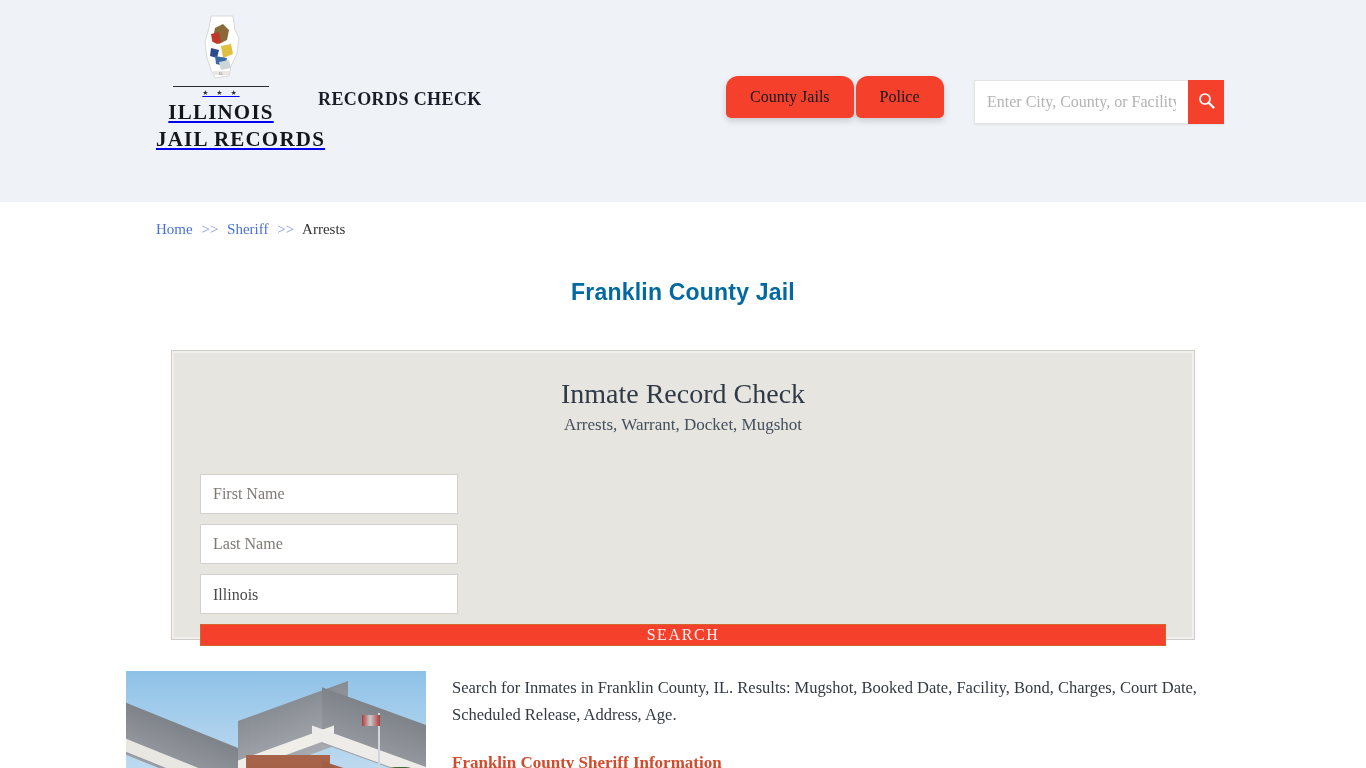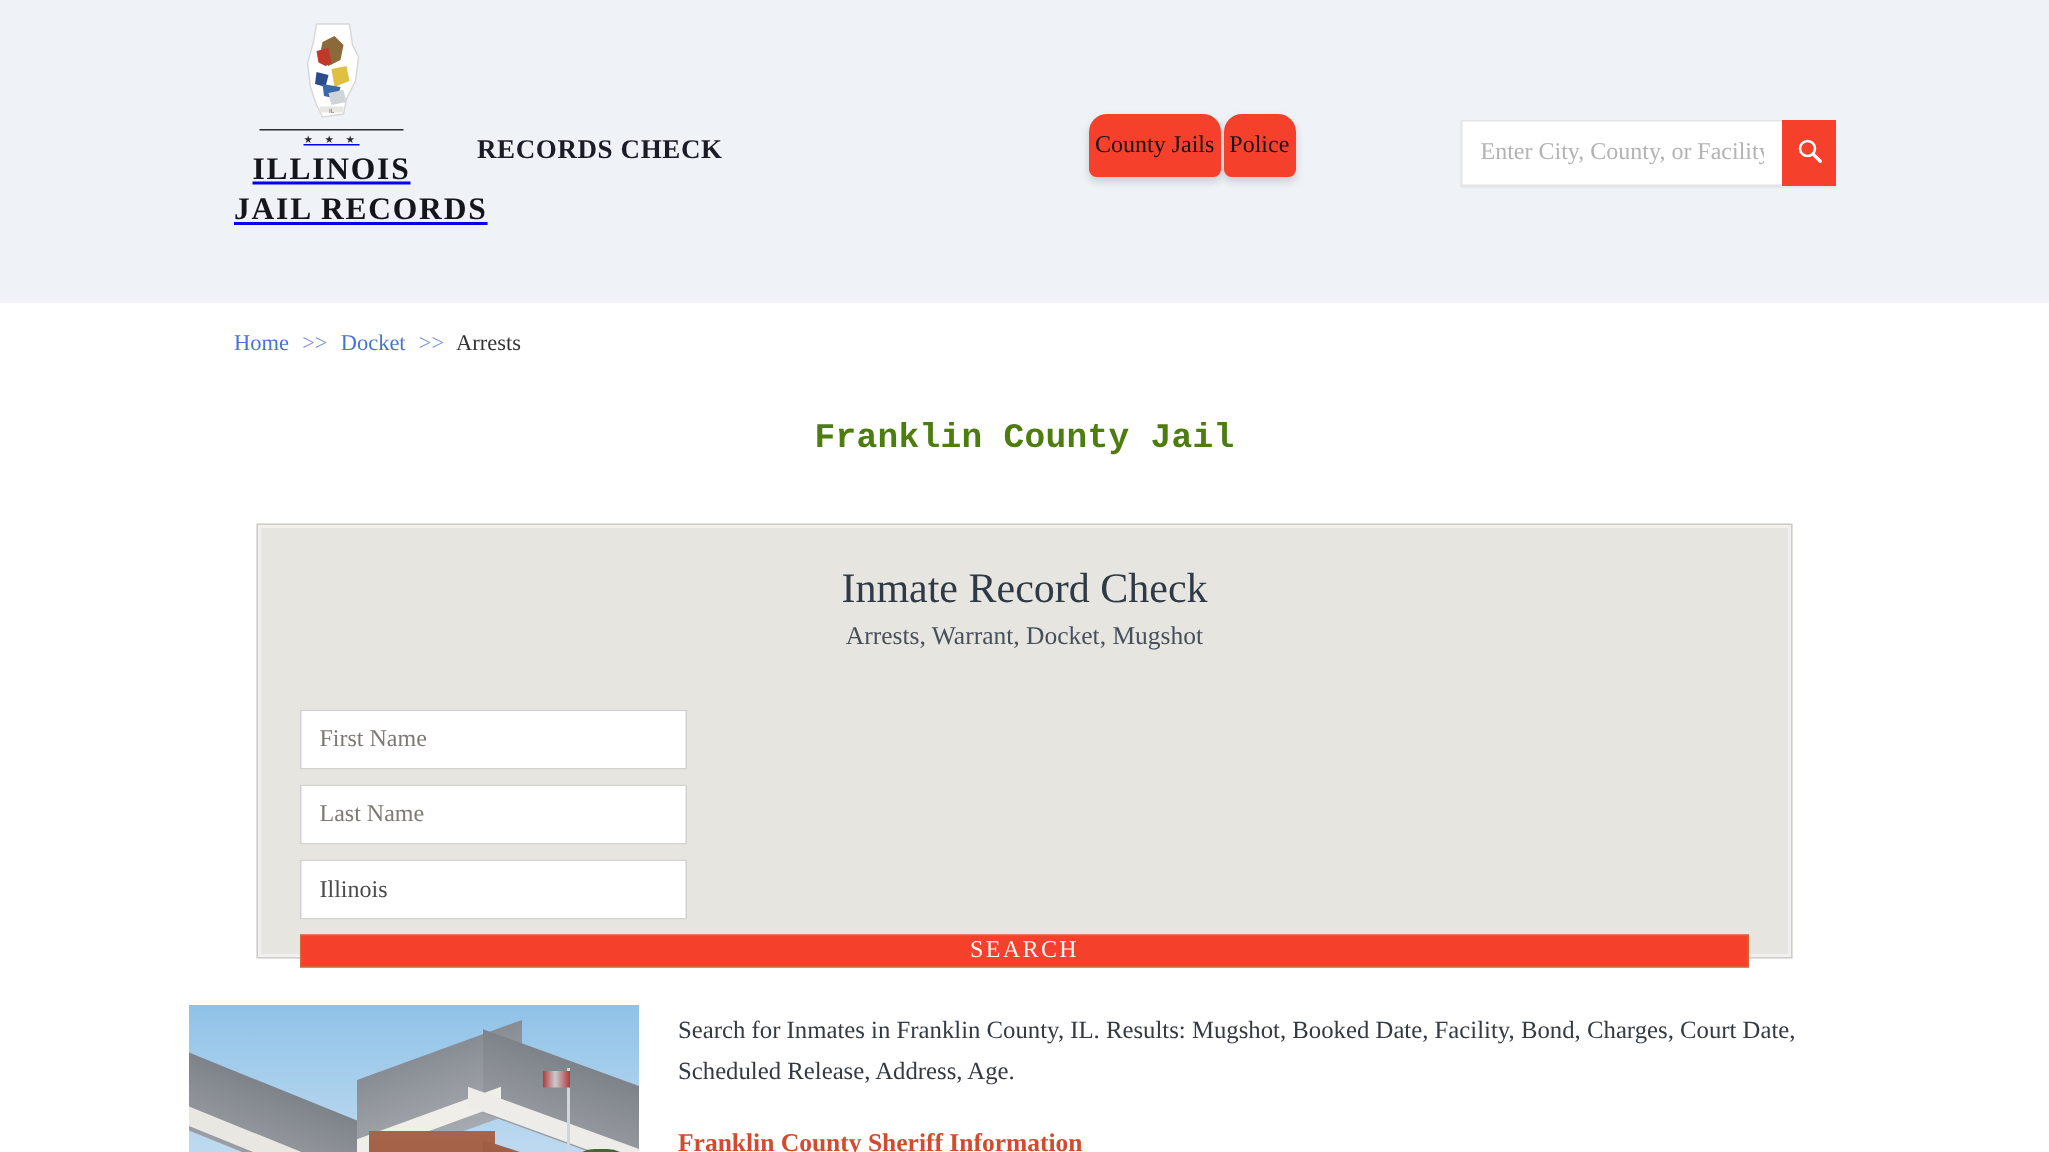--- a/index.html
+++ b/index.html
@@ -80,21 +80,21 @@
     align-items: flex-start;
     filter: drop-shadow(0 3px 3px rgba(0,0,0,0.16));
   }
   .nav-tab {
     background: #f5402c;
     color: #16161c;
     font-family: "Liberation Serif", serif;
     font-size: 16px;
     height: 42px;
     line-height: 42px;
-    padding: 0 4px;
+    padding: 0 24px;
     border-radius: 12px 12px 5px 5px;
     white-space: nowrap;
     cursor: pointer;
     border: 0;
     margin-right: 2px;
   }
   .nav-tab:last-child { margin-right: 0; }
 
   .header-search {
     position: absolute;
@@ -141,24 +141,24 @@
   .breadcrumb a {
     color: #4a72d4;
     text-decoration: none;
   }
   .breadcrumb .sep { color: #7a94df; margin: 0 5px; }
   .breadcrumb .current { color: #333; }
 
   
   .page-title {
     text-align: center;
-    font-family: Liberation Mono, monospace;
+    font-family: Liberation Sans, sans-serif;
     font-weight: bold;
     font-size: 23px;
-    color: #4d7c0f;
+    color: #0369a1;
     margin: 41px 0 0 0;
     letter-spacing: 0.2px;
   }
 
   
   .search-card {
     width: 1024px;
     margin: 44px auto 0 auto;
     background: #e7e5e0;
     border: 1px solid #cfcdc8;
@@ -363,21 +363,21 @@
         </span>
       </button>
     </div>
 
   </div>
 </header>
 
 <div class="breadcrumb">
   <a href="#">Home</a>
   <span class="sep">&gt;&gt;</span>
-  <a href="#">Docket</a>
+  <a href="#">Sheriff</a>
   <span class="sep">&gt;&gt;</span>
   <span class="current">Arrests</span>
 </div>
 
 <h1 class="page-title">Franklin County Jail</h1>
 
 <section class="search-card">
   <h2 class="card-title">Inmate Record Check</h2>
   <p class="card-sub">Arrests, Warrant, Docket, Mugshot</p>
 

